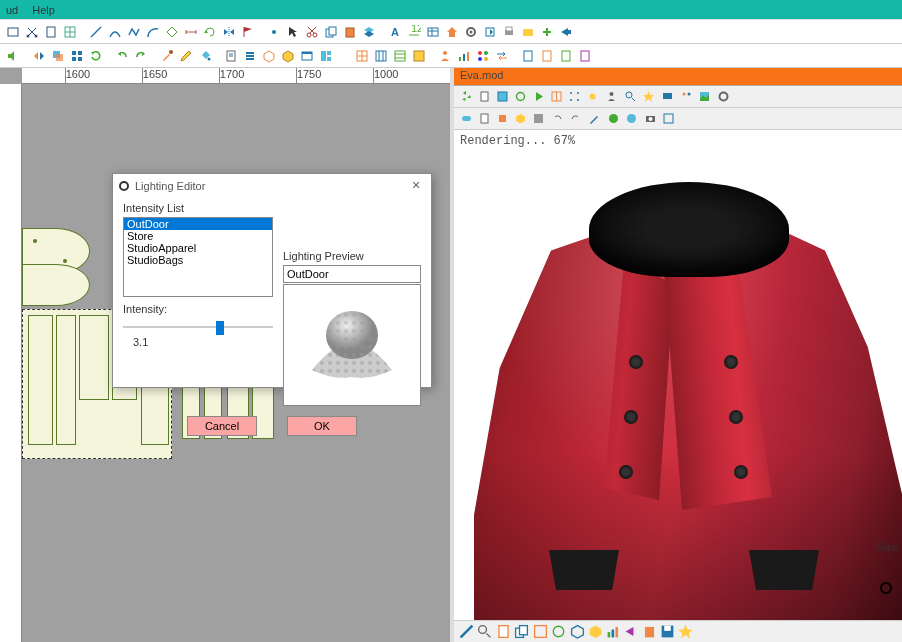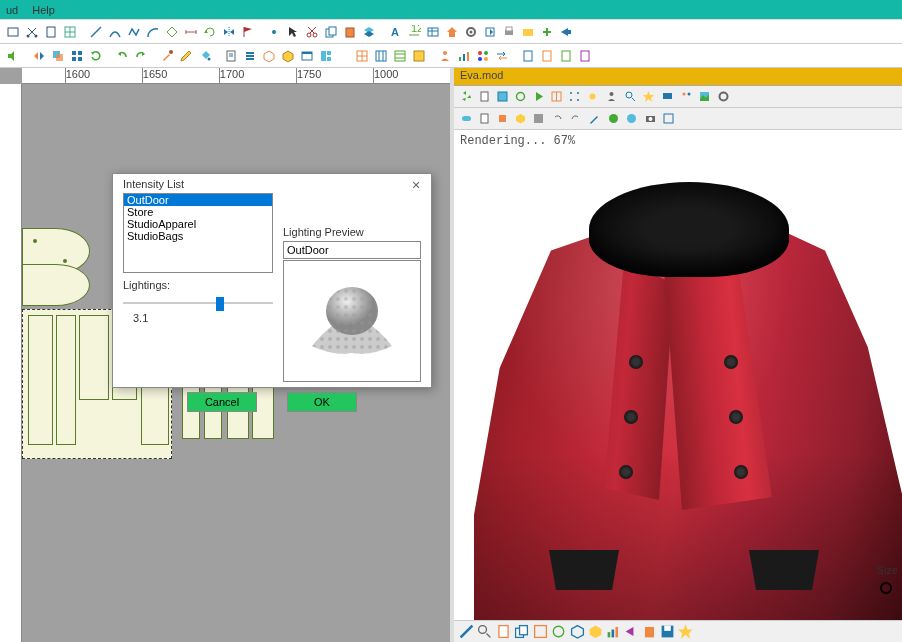--- a/index.html
+++ b/index.html
@@ -20,27 +20,27 @@
 .ruler-h .tick { width: 90px; border-left: 1px solid #888; }
 .ruler-v { position: absolute; top: 16px; left: 0; width: 22px; bottom: 0; background: #fff; border-right: 1px solid #888; }
 .canvas2d { position: absolute; top: 16px; left: 22px; right: 0; bottom: 0; background: #a0a0a0; }
 .pattern { position: absolute; background: #f5f5dc; border: 1px solid #5a7a2a; }
 .pattern.sel { border: 1px dashed #333; }
 .pt { position: absolute; width: 4px; height: 4px; background: #5a7a2a; border-radius: 50%; }
 
 .splitter { width: 4px; background: #ddd; }
 
 .rightpane { flex: 1; background: #f5f5f5; display: flex; flex-direction: column; }
-.tab { height: 18px; background: #eab308; border-bottom: 1px solid #aaa; padding: 1px 6px; font-size: 11px; color: #444; }
+.tab { height: 18px; background: #f97316; border-bottom: 1px solid #aaa; padding: 1px 6px; font-size: 11px; color: #444; }
 .toolbar3d { height: 22px; background: #f0f0f0; display: flex; align-items: center; padding: 0 4px; gap: 1px; border-bottom: 1px solid #ccc; }
 .toolbar3d .btn { width: 17px; height: 17px; display: flex; align-items: center; justify-content: center; cursor: pointer; }
 .toolbar3d .btn svg { width: 13px; height: 13px; }
 .view3d { flex: 1; background: #fff; position: relative; overflow: hidden; }
 .rendertext { position: absolute; top: 4px; left: 6px; font-family: "Courier New", monospace; font-size: 12px; color: #555; }
-.sizetext { position: absolute; bottom: 44px; right: 4px; font-size: 11px; color: #333; }
+.sizetext { position: absolute; bottom: 67px; right: 4px; font-size: 11px; color: #333; }
 .ring { position: absolute; bottom: 26px; right: 10px; width: 12px; height: 12px; border: 2px solid #000; border-radius: 50%; }
 .bottombar { height: 22px; background: #f0f0f0; border-top: 1px solid #ccc; display: flex; align-items: center; padding: 0 4px; gap: 1px; }
 .bottombar .btn { width: 17px; height: 17px; display: flex; align-items: center; justify-content: center; cursor: pointer; }
 
 .dialog { position: absolute; top: 173px; left: 112px; width: 320px; height: 215px; background: #fff; border: 1px solid #888; box-shadow: 2px 2px 10px rgba(0,0,0,0.3); z-index: 100; }
 .dlg-title { height: 24px; display: flex; align-items: center; padding: 0 6px; color: #555; }
 .dlg-title .ico { width: 10px; height: 10px; border: 2px solid #333; border-radius: 50%; margin-right: 6px; }
 .dlg-close { position: absolute; top: 2px; right: 4px; width: 22px; height: 18px; display: flex; align-items: center; justify-content: center; cursor: pointer; color: #666; }
 .dlg-body { padding: 4px 10px; display: flex; gap: 10px; }
 .dlg-col1 { flex: 0 0 150px; }
@@ -50,21 +50,21 @@
 .listbox .item { padding: 0 3px; font-size: 11px; cursor: default; }
 .listbox .item.sel { background: #0078d7; color: #fff; }
 .prev-input { width: 100%; height: 18px; border: 1px solid #888; padding: 0 3px; font-size: 11px; background: #fff; }
 .preview { height: 122px; border: 1px solid #888; background: #fff; display: flex; align-items: center; justify-content: center; margin-top: 1px; }
 .intensity-row { margin-top: 6px; }
 .slider { width: 100%; height: 18px; position: relative; }
 .slider-track { position: absolute; top: 8px; left: 0; right: 0; height: 2px; background: #ccc; }
 .slider-thumb { position: absolute; top: 3px; width: 8px; height: 14px; background: #0078d7; }
 .intensity-val { font-size: 11px; color: #333; margin-left: 10px; }
 .dlg-buttons { display: flex; justify-content: center; gap: 30px; padding: 6px; }
-.dlg-btn { width: 70px; height: 20px; border: 1px solid #888; background: #22c55e; cursor: pointer; font-size: 11px; }
+.dlg-btn { width: 70px; height: 20px; border: 1px solid #888; background: #fca5a5; cursor: pointer; font-size: 11px; }
 
 
 .coat-body { position:absolute; top:70px; left:20px; right:0; bottom:0; background: linear-gradient(100deg, #7a1820 0%, #a01f2a 15%, #c22838 35%, #d02e3e 50%, #b8263a 65%, #8e1e2c 85%, #5a1018 100%); clip-path: polygon(18% 12%, 38% 5%, 45% 8%, 55% 6%, 65% 4%, 82% 12%, 92% 35%, 100% 70%, 100% 100%, 0% 100%, 0% 75%, 6% 40%); }
 .coat-shade { position:absolute; top:70px; left:20px; right:0; bottom:0; background: radial-gradient(ellipse at 40% 20%, rgba(255,255,255,0.15) 0%, transparent 40%), linear-gradient(180deg, transparent 60%, rgba(0,0,0,0.35) 100%); clip-path: polygon(18% 12%, 38% 5%, 45% 8%, 55% 6%, 65% 4%, 82% 12%, 92% 35%, 100% 70%, 100% 100%, 0% 100%, 0% 75%, 6% 40%); }
 .coat-collar { position:absolute; top:52px; left:135px; width:200px; height:95px; background: radial-gradient(ellipse, #1a1a1a 30%, #000 100%); border-radius: 50% 50% 40% 40%; filter: blur(0.5px); box-shadow: inset 0 -10px 20px rgba(0,0,0,0.8); }
 .coat-lapel-l { position:absolute; top:130px; left:120px; width:100px; height:240px; background: linear-gradient(95deg, #9a1e2a 0%, #c22838 50%, #7a1820 100%); clip-path: polygon(50% 0%, 100% 10%, 85% 100%, 30% 95%); }
 .coat-lapel-r { position:absolute; top:120px; left:210px; width:120px; height:260px; background: linear-gradient(85deg, #7a1820 0%, #c22838 40%, #d83040 60%, #8e1e2c 100%); clip-path: polygon(0% 8%, 60% 0%, 90% 95%, 15% 100%); }
 .coat-btn { position:absolute; width:14px; height:14px; background: radial-gradient(circle, #333 30%, #000 100%); border-radius:50%; }
 .pocket-flap { position:absolute; width:70px; height:40px; background:#1a1a1a; clip-path: polygon(0% 0%, 100% 0%, 90% 100%, 10% 100%); }
 </style>
@@ -712,32 +712,36 @@
       <div class="btn">
           <svg viewBox="0 0 13 13">
             <polygon points="6.5,1 8,5 12,5 9,8 10,12 6.5,9 3,12 4,8 1,5 5,5" fill="#fc4"></polygon>
           </svg>
         </div>
     </div>
   </div>
 </div>
 
 <div class="dialog">
+  <div class="dlg-title">
+    <div class="ico"></div>
+    <span>Lighting Editor</span>
+  </div>
   <div class="dlg-close">✕</div>
   <div class="dlg-body">
     <div class="dlg-col1">
       <div class="dlg-label">Intensity List</div>
       <div class="listbox">
         <div class="item sel">OutDoor</div>
         <div class="item">Store</div>
         <div class="item">StudioApparel</div>
         <div class="item">StudioBags</div>
       </div>
       <div class="intensity-row">
-        <div class="dlg-label">Lightings:</div>
+        <div class="dlg-label">Intensity:</div>
         <div class="slider">
           <div class="slider-track"></div>
           <div class="slider-thumb" style="left:62%"></div>
         </div>
         <div class="intensity-val">3.1</div>
       </div>
     </div>
     <div class="dlg-col2">
       <div class="dlg-label">Lighting Preview</div>
       <input class="prev-input" value="OutDoor" style="">

